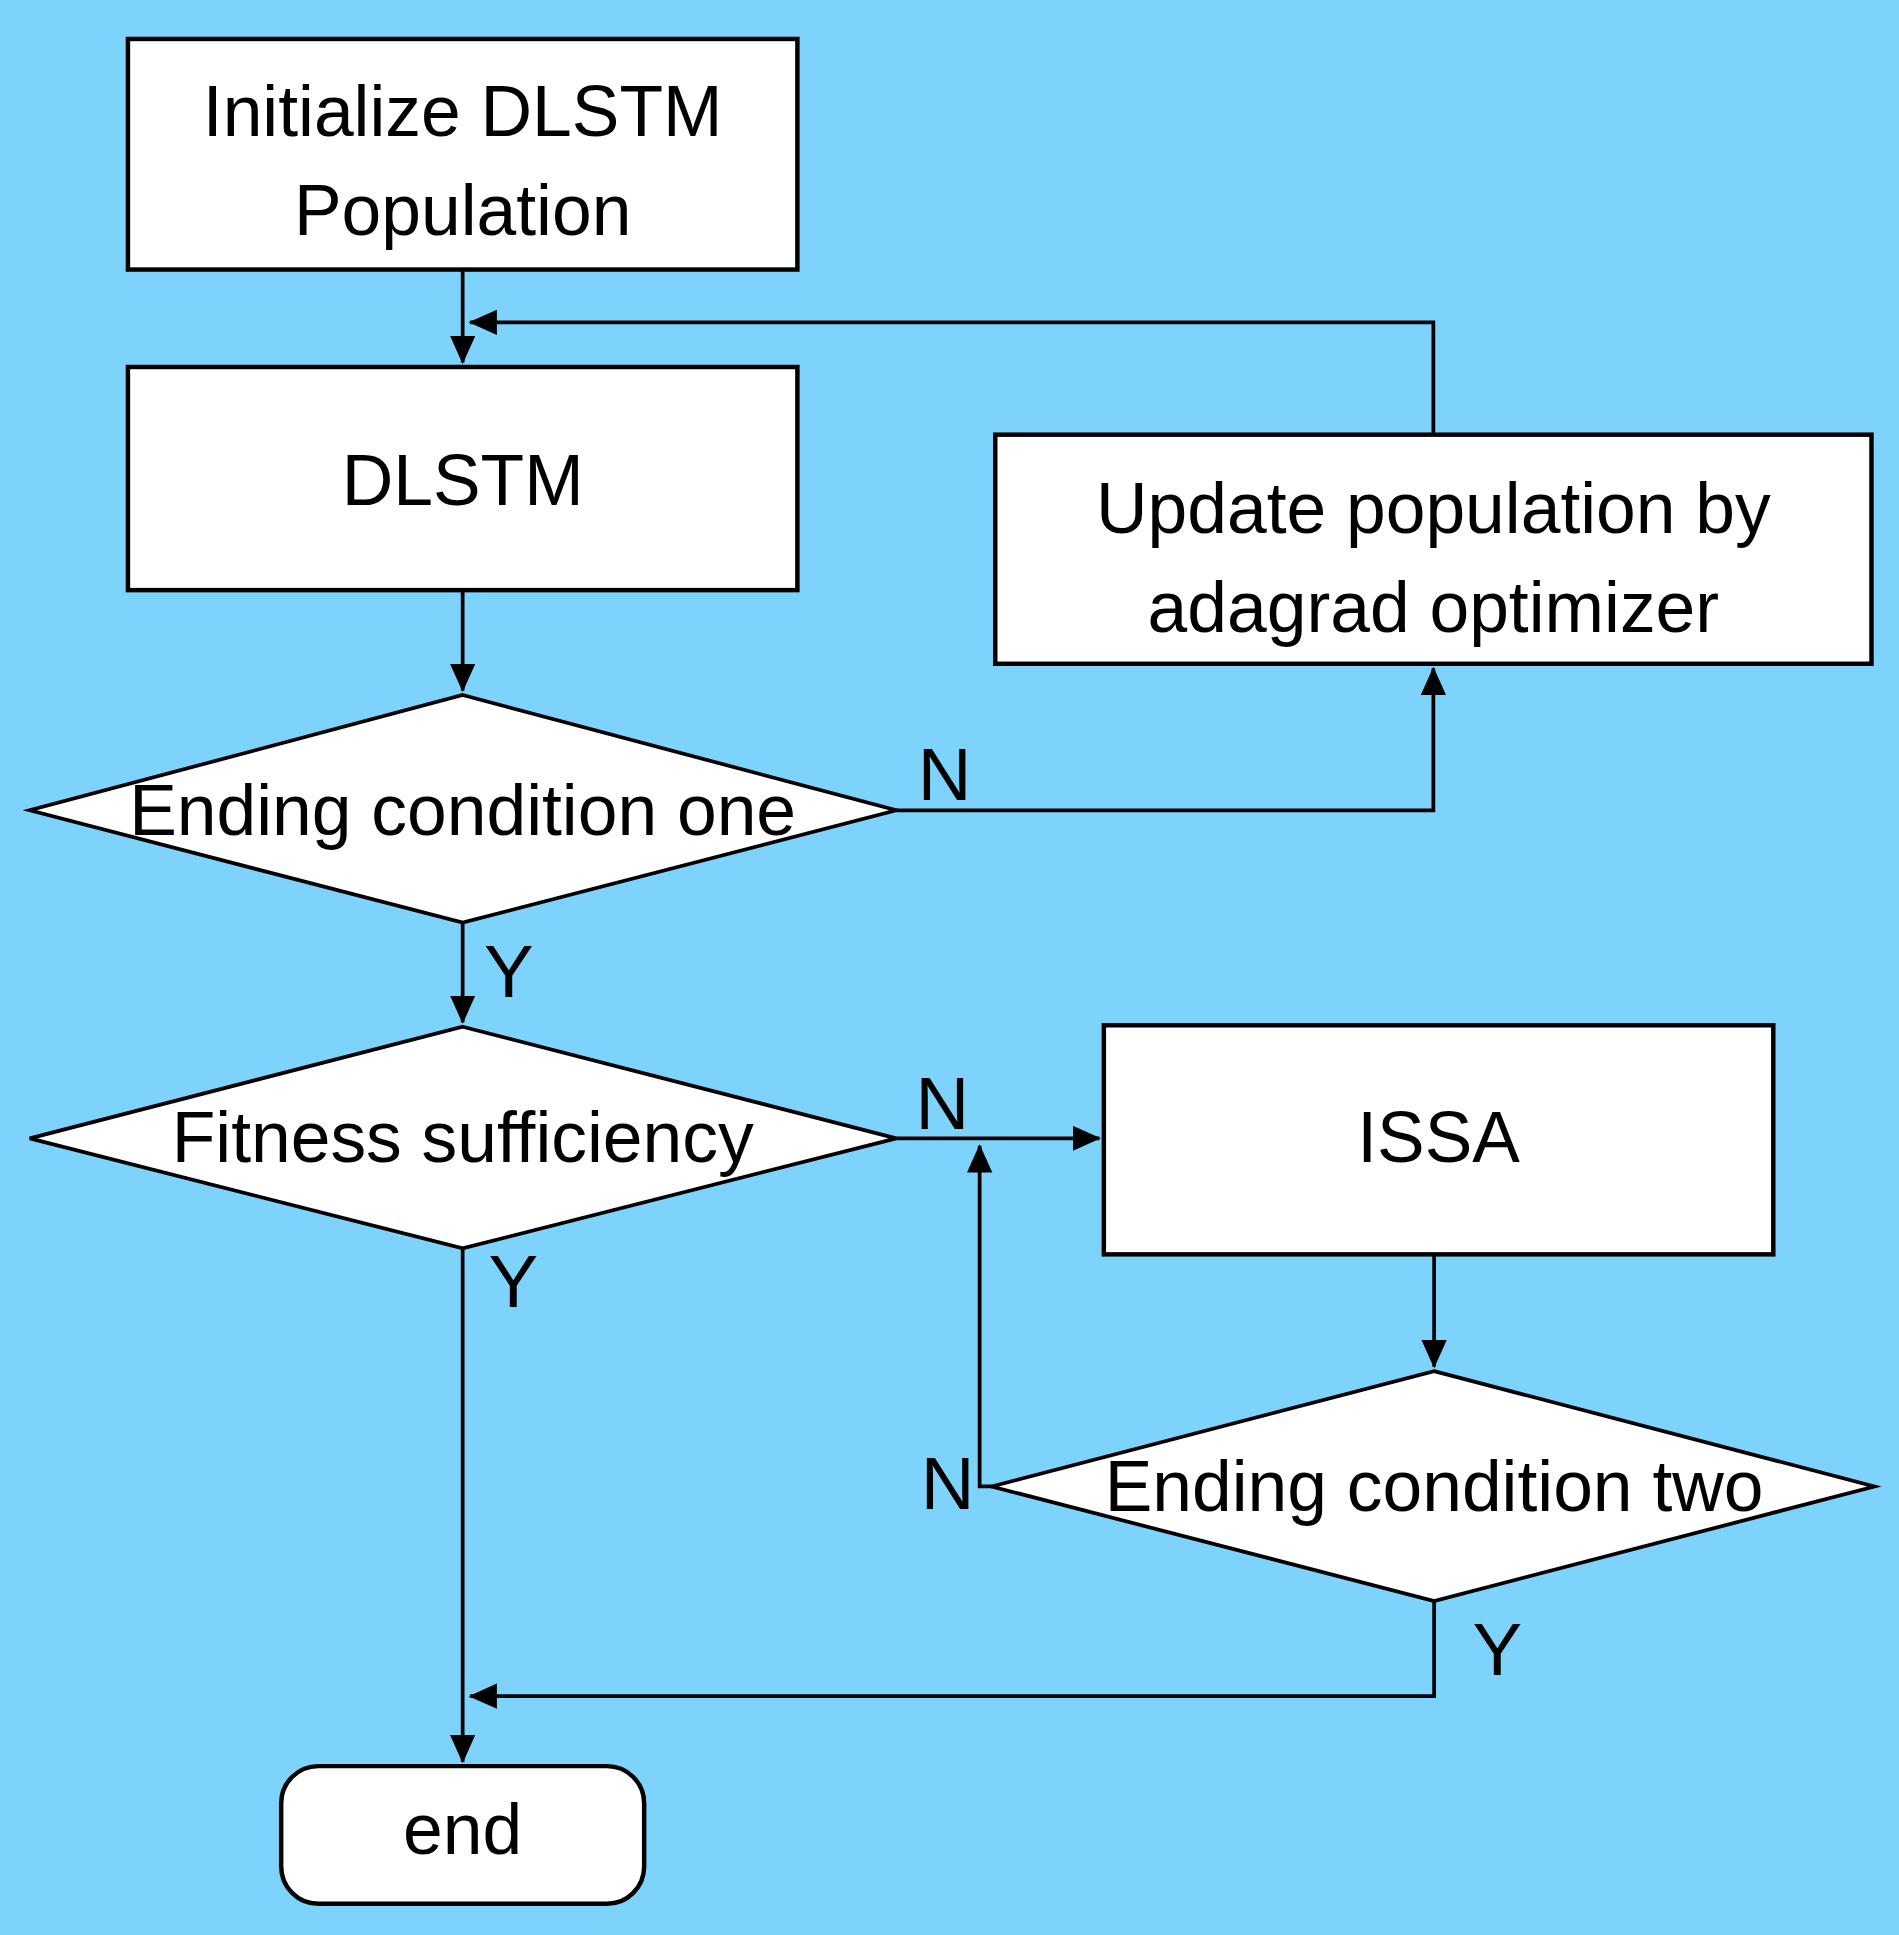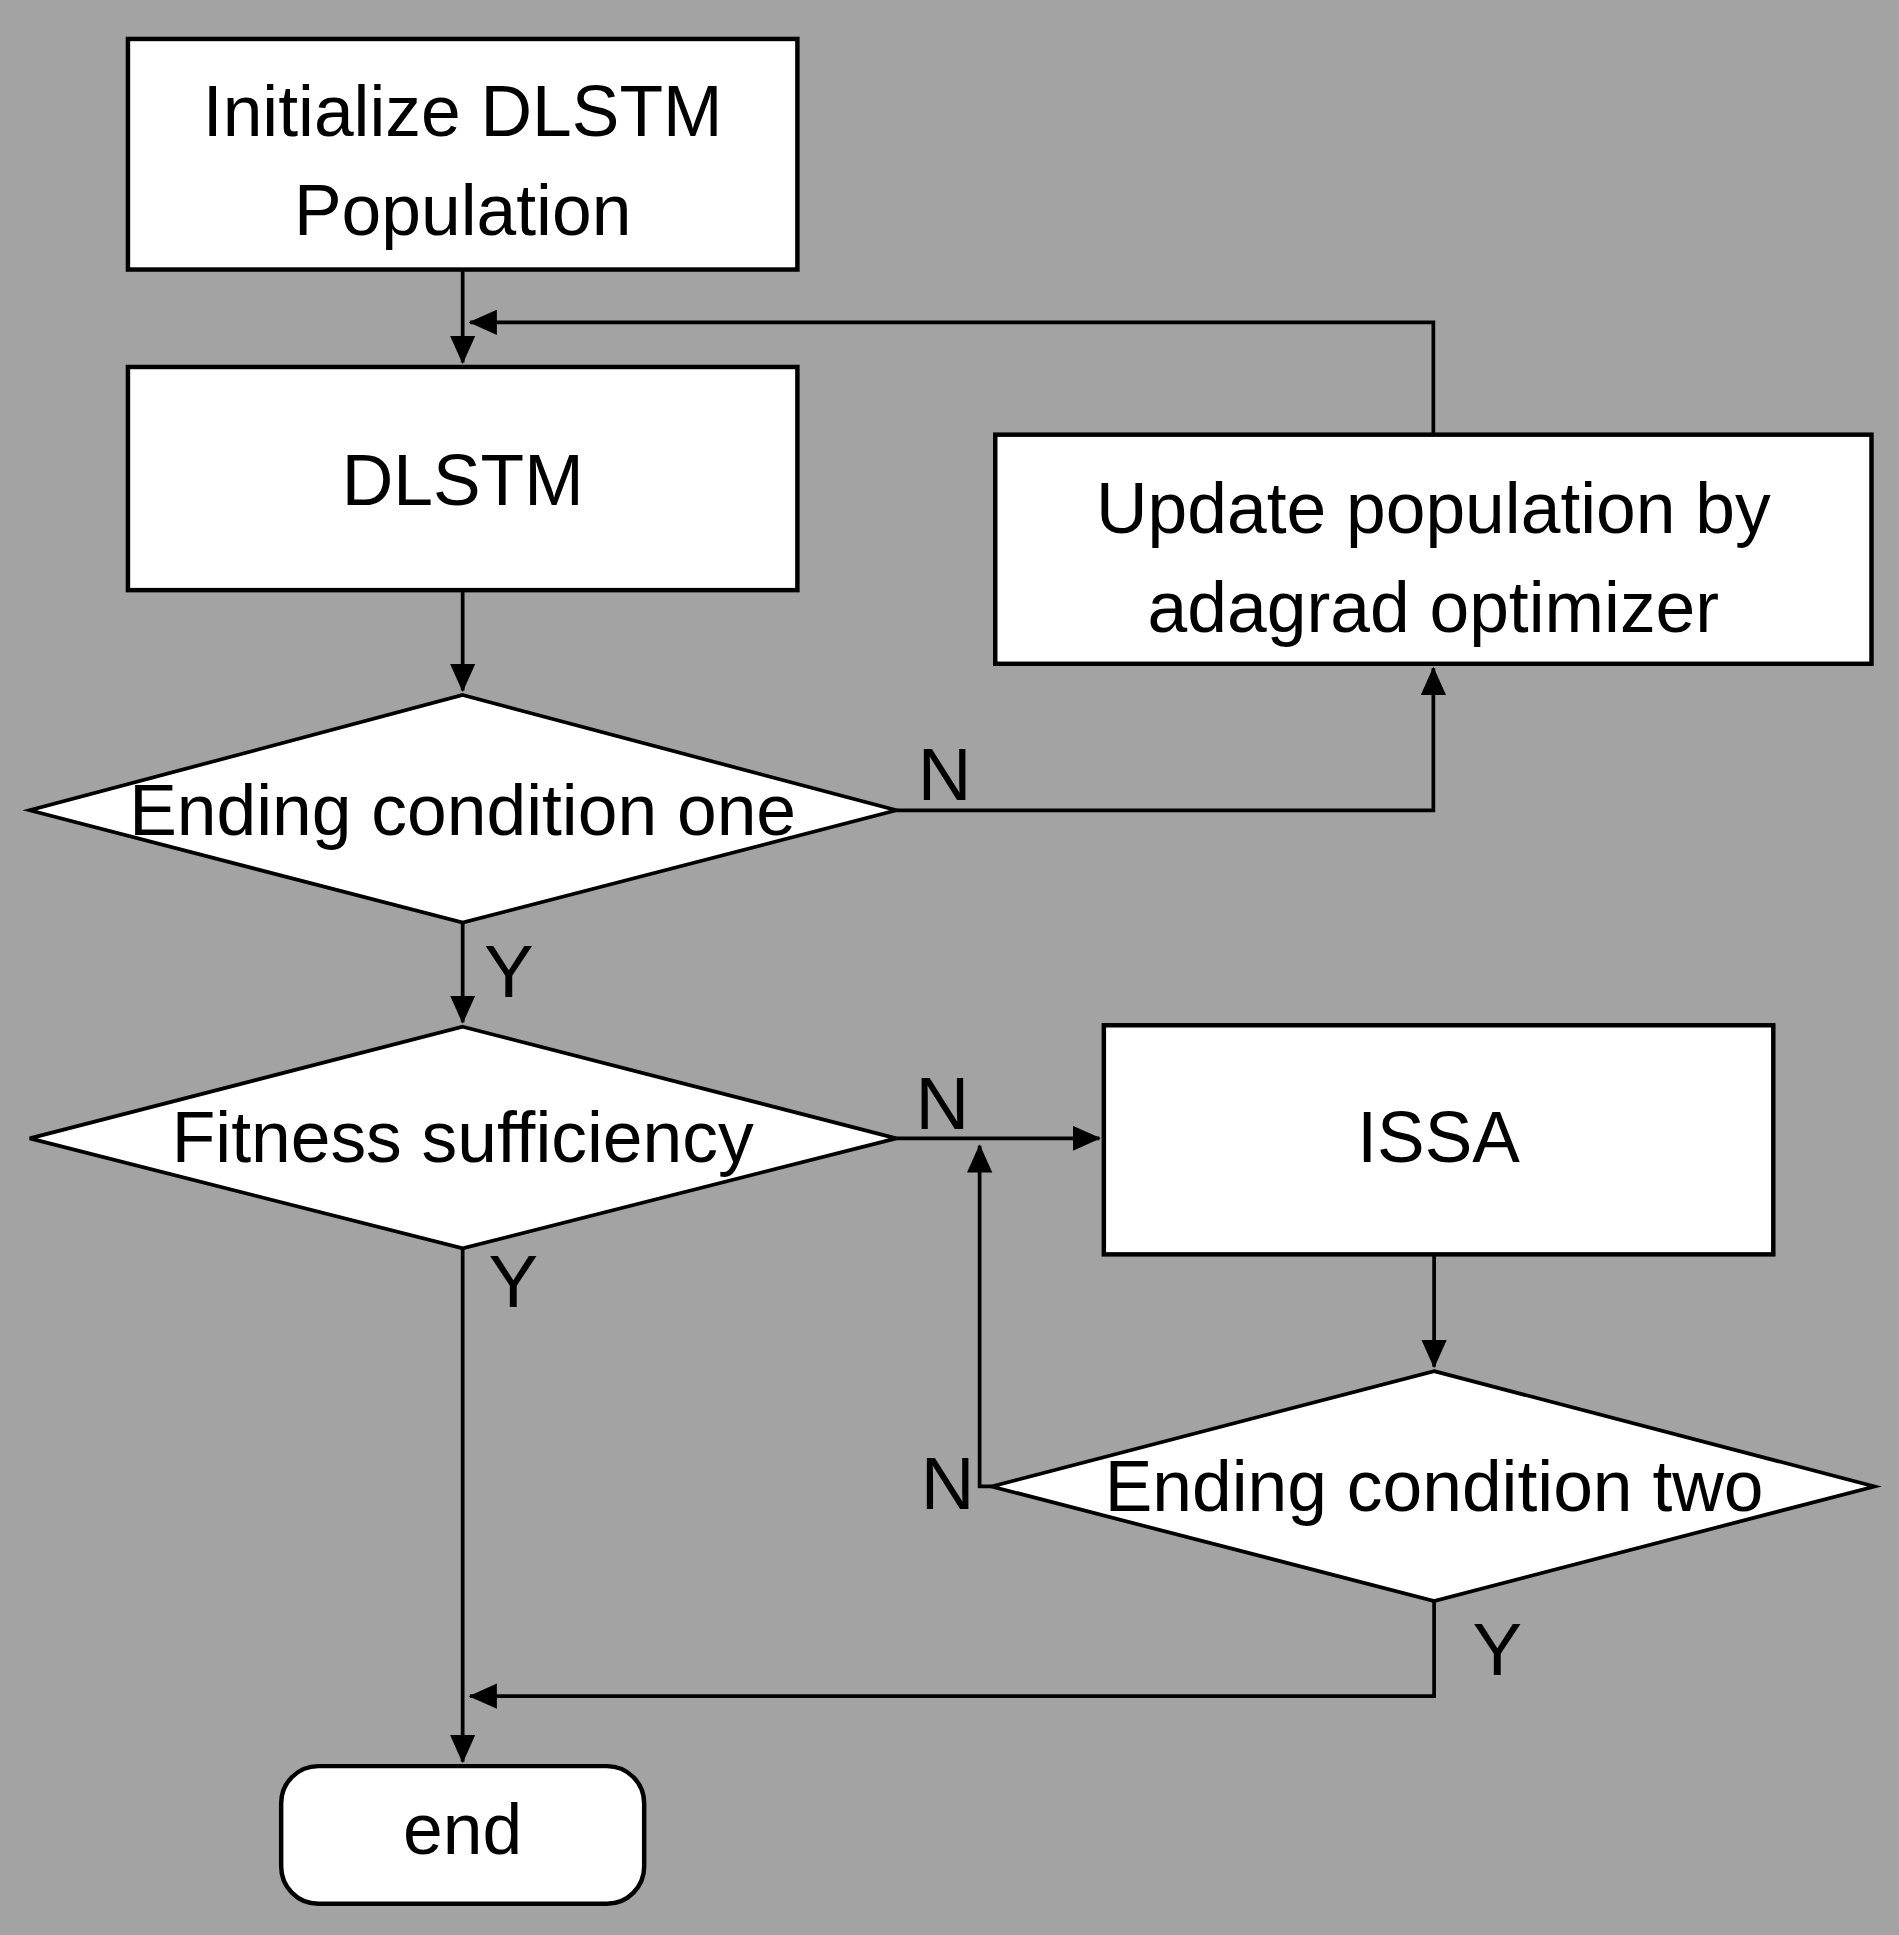--- a/index.html
+++ b/index.html
@@ -4,21 +4,21 @@
 <style>
   html, body {
     margin: 0;
     padding: 0;
     background: #ffffff;
   }
   .stage {
     position: relative;
     width: 1899px;
     height: 1936px;
-    background: #a3a3a3;
+    background: #7dd3fc;
     font-family: "Liberation Sans", sans-serif;
   }
   svg { display: block; }
   .shape {
     fill: #ffffff;
     stroke: #000000;
     stroke-width: 6px;
   }
   .diamond {
     fill: #ffffff;

